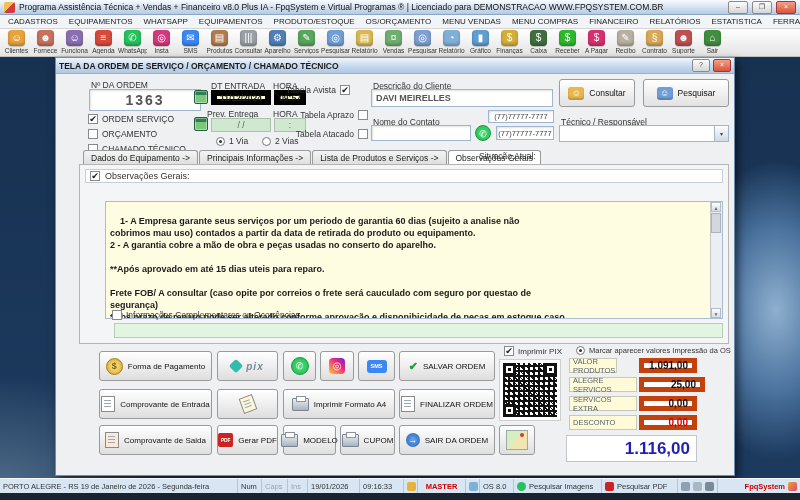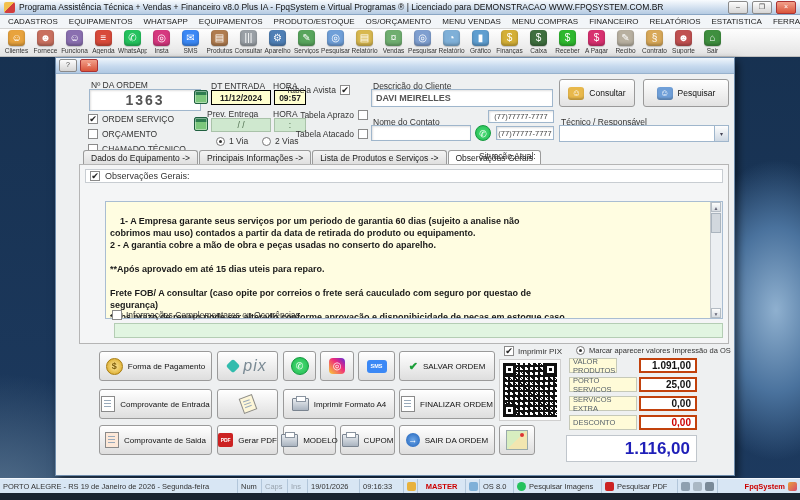--- a/index.html
+++ b/index.html
@@ -37,21 +37,21 @@
   .abs{position:absolute;box-sizing:border-box;}
   .flabel{font-size:8.5px;color:#333;white-space:nowrap;}
   .field{background:#fff;border:1px solid #9fb6cc;box-shadow:inset 1px 1px 2px rgba(0,0,0,.12);}
   .cb{width:10px;height:10px;flex:none;border:1px solid #8a8a8a;background:#fff;font-size:9px;line-height:9px;
     text-align:center;color:#222;display:inline-block;box-sizing:border-box;}
   .radio{width:9px;height:9px;flex:none;border:1px solid #777;border-radius:50%;background:#fff;display:inline-block;position:relative;box-sizing:border-box;}
   .radio.on::after{content:"";position:absolute;left:2px;top:2px;width:3px;height:3px;border-radius:50%;background:#333;}
   .ckrow{display:flex;align-items:center;gap:4px;}
   .cal{width:14px;height:14px;border:1px solid #1f5f3f;border-radius:2px;
     background:linear-gradient(#2e7d4f 35%,#7cc77c 35%);box-shadow:inset 0 0 0 1px rgba(255,255,255,.4);}
-  .ybox{background:#ffffcf;border:1px solid #000000;font-weight:bold;font-size:8.5px;color:#222;
+  .ybox{background:#ffffcf;border:6px solid #000000;font-weight:bold;font-size:8.5px;color:#222;
     display:flex;align-items:center;justify-content:center;}
   .gbox{background:#cfe8cf;border:1px solid #a9c2a9;font-size:8.5px;color:#4a6a4a;
     display:flex;align-items:center;justify-content:center;}
   .btn3d{background:linear-gradient(#ffffff,#e2e2e2);border:1px solid #9a9a9a;border-radius:3px;
     display:flex;align-items:center;justify-content:center;gap:5px;font-size:8.5px;color:#111;cursor:pointer;
     box-shadow:inset 0 1px 0 #fff;}
   .pplchip{width:16px;height:13px;border-radius:3px;background:#e8b84b;color:#fff;font-size:9px;line-height:13px;text-align:center;flex:none;box-shadow:inset 0 -2px 2px rgba(0,0,0,.2);}
   .wachip{width:16px;height:16px;border-radius:50%;background:radial-gradient(#4fe07a,#1eb84e);color:#fff;
     font-size:9px;line-height:16px;text-align:center;flex:none;border:1px solid #129a3e;}
   .dd{background:#fff;border:1px solid #9fb6cc;display:flex;align-items:center;font-size:8.5px;color:#222;}
@@ -72,37 +72,37 @@
     background:linear-gradient(#fdfdfd,#d8dde2);border:1px solid #b4bcc4;box-sizing:border-box;}
   .sb .thumb{position:absolute;left:0;top:11px;width:10px;height:20px;background:#d2d8de;border:1px solid #aab4be;box-sizing:border-box;}
   .greenfield{background:#e1f5e1;border:1px solid #b4cdb4;}
   
   .act{position:absolute;box-sizing:border-box;height:30px;background:linear-gradient(#ffffff,#dedede);
     border:1px solid #9a9a9a;border-radius:3px;display:flex;align-items:center;justify-content:center;gap:5px;
     font-size:8px;color:#111;cursor:pointer;box-shadow:inset 0 1px 0 #fff;}
   .coin{width:15px;height:15px;border-radius:50%;background:radial-gradient(#ffe9a0,#d4a017);border:1px solid #a87c10;
     color:#7a5a0a;font-size:9px;line-height:14px;text-align:center;font-weight:bold;flex:none;}
   .pixd{width:10px;height:10px;background:#32bcad;transform:rotate(45deg);border-radius:2px;flex:none;}
-  .pixt{font-size:16px;color:#7a8a94;font-style:italic;font-weight:normal;letter-spacing:1px;}
+  .pixt{font-size:10px;color:#7a8a94;font-style:italic;font-weight:bold;letter-spacing:1px;}
   .igchip{width:16px;height:16px;border-radius:4px;color:#fff;font-size:10px;line-height:16px;text-align:center;
     background:linear-gradient(45deg,#f9ce34,#ee2a7b 60%,#6228d7);flex:none;}
   .smschip{min-width:18px;height:13px;border-radius:3px;background:#3b88f5;color:#fff;font-size:5.5px;font-weight:bold;
     line-height:13px;text-align:center;flex:none;padding:0 1px;}
   .docchip{width:12px;height:14px;background:#fff;border:1px solid #8a8a8a;flex:none;position:relative;}
   .docchip::after{content:"";position:absolute;left:2px;top:3px;width:7px;height:1px;background:#9ab;box-shadow:0 3px 0 #9ab,0 6px 0 #9ab;}
   .prnchip{width:15px;height:11px;background:linear-gradient(#e8ecf0,#aab4c0);border:1px solid #7a8490;flex:none;position:relative;border-radius:1px;}
   .prnchip::after{content:"";position:absolute;left:3px;top:-3px;width:8px;height:4px;background:#fff;border:1px solid #8a94a0;}
   .pdfchip{width:15px;height:14px;background:#cc2222;color:#fff;font-size:5px;font-weight:bold;text-align:center;line-height:14px;border-radius:2px;flex:none;}
   .okdoc{color:#1c9e3a;font-size:11px;font-weight:bold;}
   .exitchip{width:14px;height:14px;border-radius:50%;background:radial-gradient(#6fa8e8,#1c5fb8);color:#fff;font-size:9px;line-height:14px;text-align:center;flex:none;}
   .mapchip{width:20px;height:18px;border:1px solid #9aa;background:linear-gradient(135deg,#d8eec0 50%,#f2e6b0 50%);position:relative;flex:none;}
   .mapchip::after{content:"";position:absolute;right:3px;top:2px;width:4px;height:4px;border-radius:50%;background:#d33;}
   
   .vlab{background:#fffbd8;border:1px solid #c6c9b8;font-size:7.5px;color:#55606a;display:flex;align-items:center;padding:0 3px;}
-  .vval{background:#fff;border:2px solid #c2410c;font-size:10px;font-weight:bold;color:#111;display:flex;align-items:center;justify-content:flex-end;padding:0 4px;}
+  .vval{background:#fff;border:5px solid #c2410c;font-size:10px;font-weight:bold;color:#111;display:flex;align-items:center;justify-content:flex-end;padding:0 4px;}
   .vval.red{color:#cc0000;}
   .total{background:#fff;border:1px solid #c0c6cc;font-size:17px;font-weight:bold;color:#1f1fb8;
     display:flex;align-items:center;justify-content:flex-end;padding:0 6px;}
   .qr{background:#fff;border:1px solid #cfcfcf;padding:3px;}
   .qr .inner{width:100%;height:100%;position:relative;
     background:
       repeating-linear-gradient(0deg,#111 0 2px,transparent 2px 5px),
       repeating-linear-gradient(90deg,#111 0 2px,transparent 2px 5px),
       repeating-linear-gradient(45deg,#111 0 1px,transparent 1px 4px);
     background-color:#fff;}
@@ -244,20 +244,21 @@
     <span class="lbl">Suporte</span>
   </div>
     <div class="tool">
     <span class="chip" style="background: rgb(63, 143, 63);">⌂</span>
     <span class="lbl">Sair</span>
   </div>
   </div>
 
 <div class="dialog">
   <div class="dlg-title">
+    <span class="txt">TELA DA ORDEM DE SERVIÇO / ORÇAMENTO / CHAMADO TÉCNICO</span>
     <span class="winbtn" style="width:16px">?</span>
     <span class="winbtn close" style="width:16px">×</span>
   </div>
 
   <div class="abs flabel" style="left:35px;top:22px">Nº DA ORDEM</div>
   <div class="abs field" style="left:33px;top:31px;width:112px;height:22px;display:flex;align-items:center;justify-content:center;font-size:14px;font-weight:bold;color:#555;letter-spacing:2px">1363</div>
 
   <div class="abs ckrow" style="left:32px;top:56px">
     <span class="cb">✔</span>
     <span class="flabel">ORDEM SERVIÇO</span>
@@ -441,22 +442,22 @@
       <span class="fp tr"></span>
       <span class="fp bl"></span>
     </div>
   </div>
   <div class="act" style="left:443px;top:367px;width:36px">
     <span class="mapchip"></span>
   </div>
 
   <div class="abs vlab" style="left:513px;top:300px;width:48px;height:15px">VALOR PRODUTOS</div>
   <div class="abs vval" style="left:583px;top:300px;width:58px;height:15px">1.091,00</div>
-  <div class="abs vlab" style="left:513px;top:319px;width:68px;height:15px">PORTO SERVICOS</div>
-  <div class="abs vval" style="left:583px;top:319px;width:58px;height:15px">25,00</div>
+  <div class="abs vlab" style="left:513px;top:319px;width:68px;height:15px">ALEGRE SERVICOS</div>
+  <div class="abs vval" style="left:583px;top:319px;width:66px;height:15px">25,00</div>
   <div class="abs vlab" style="left:513px;top:338px;width:68px;height:15px">SERVICOS EXTRA</div>
   <div class="abs vval" style="left:583px;top:338px;width:58px;height:15px">0,00</div>
   <div class="abs vlab" style="left:513px;top:357px;width:68px;height:15px">DESCONTO</div>
   <div class="abs vval red" style="left:583px;top:357px;width:58px;height:15px">0,00</div>
   <div class="abs total" style="left:510px;top:377px;width:131px;height:27px">1.116,00</div>
 </div>
 
 <div class="statusbar">
   <span class="scell" style="width:238px;flex:none">PORTO ALEGRE - RS 19 de Janeiro de 2026 - Segunda-feira</span>
   <span class="scell" style="width:24px;flex:none">Num</span>

